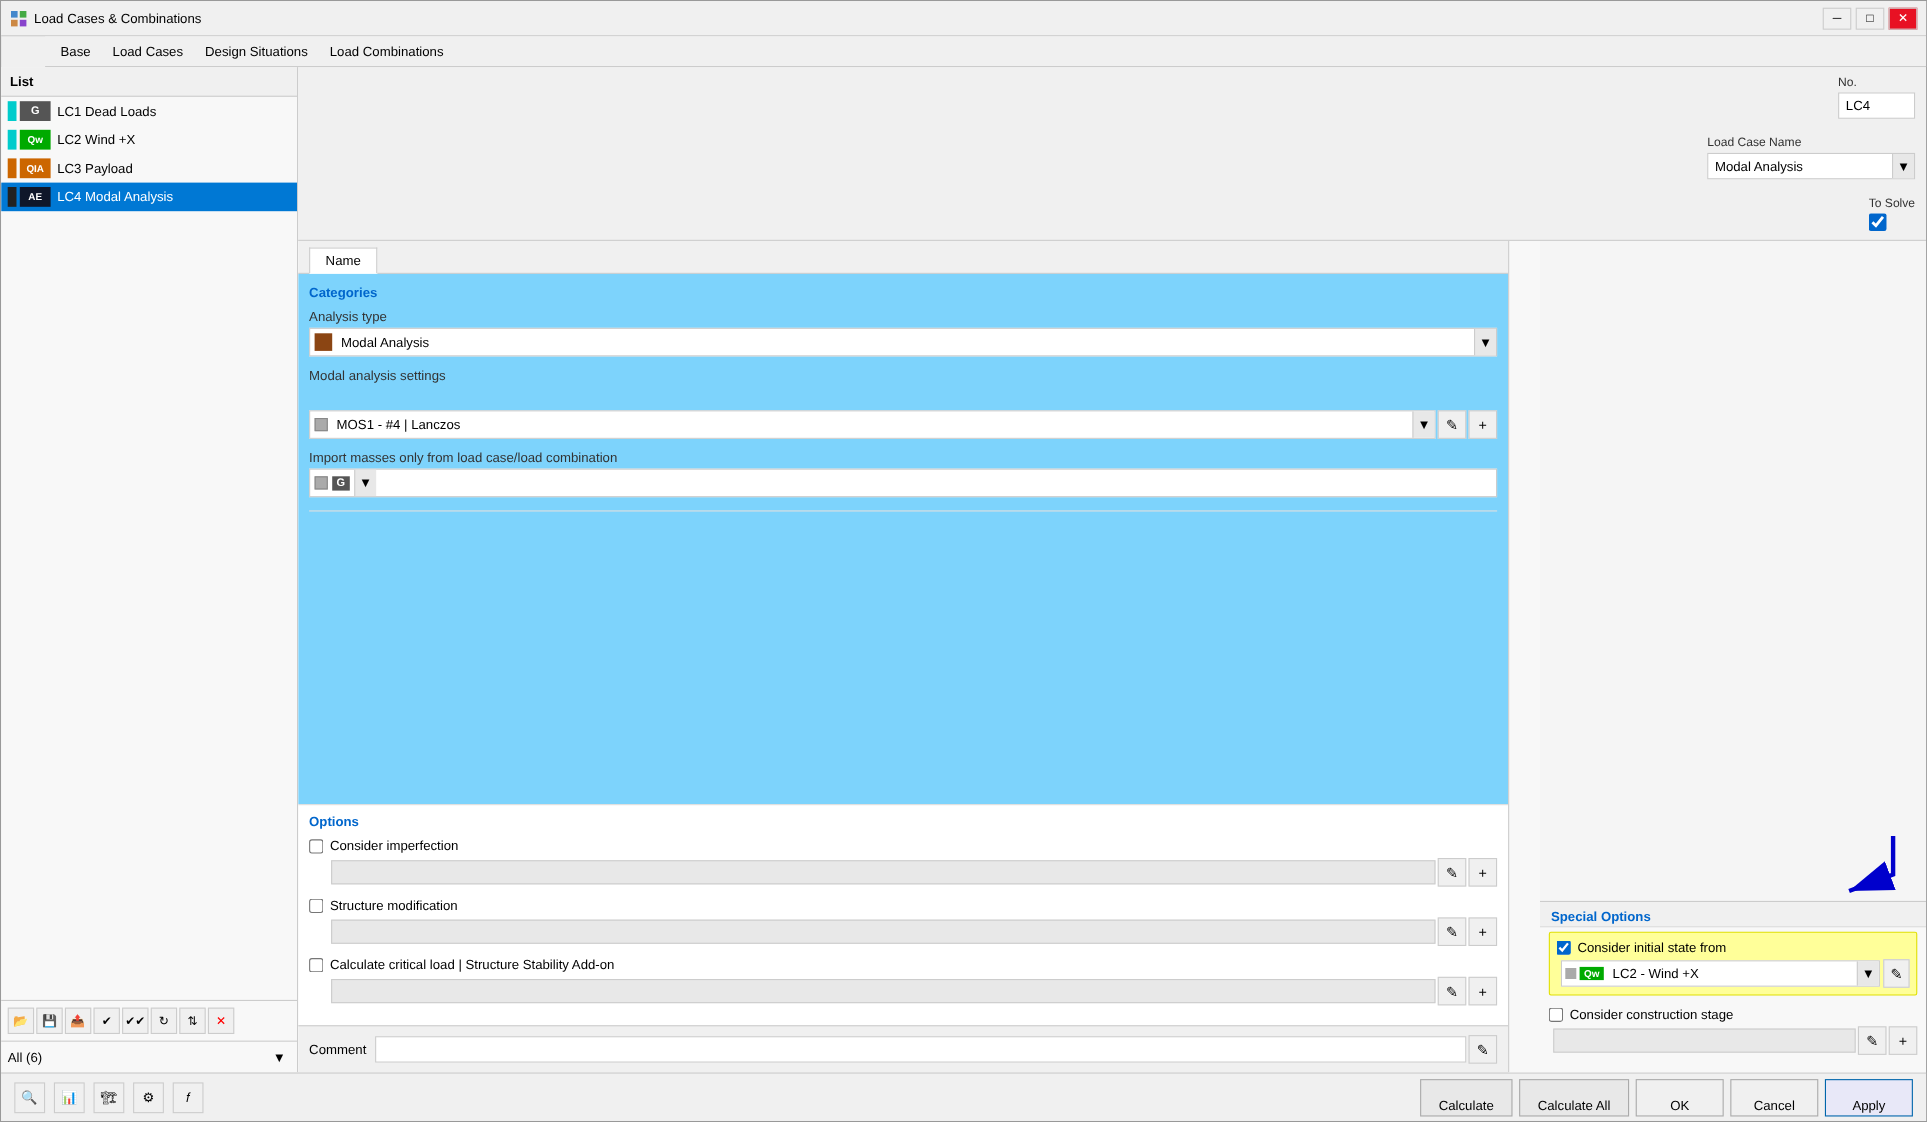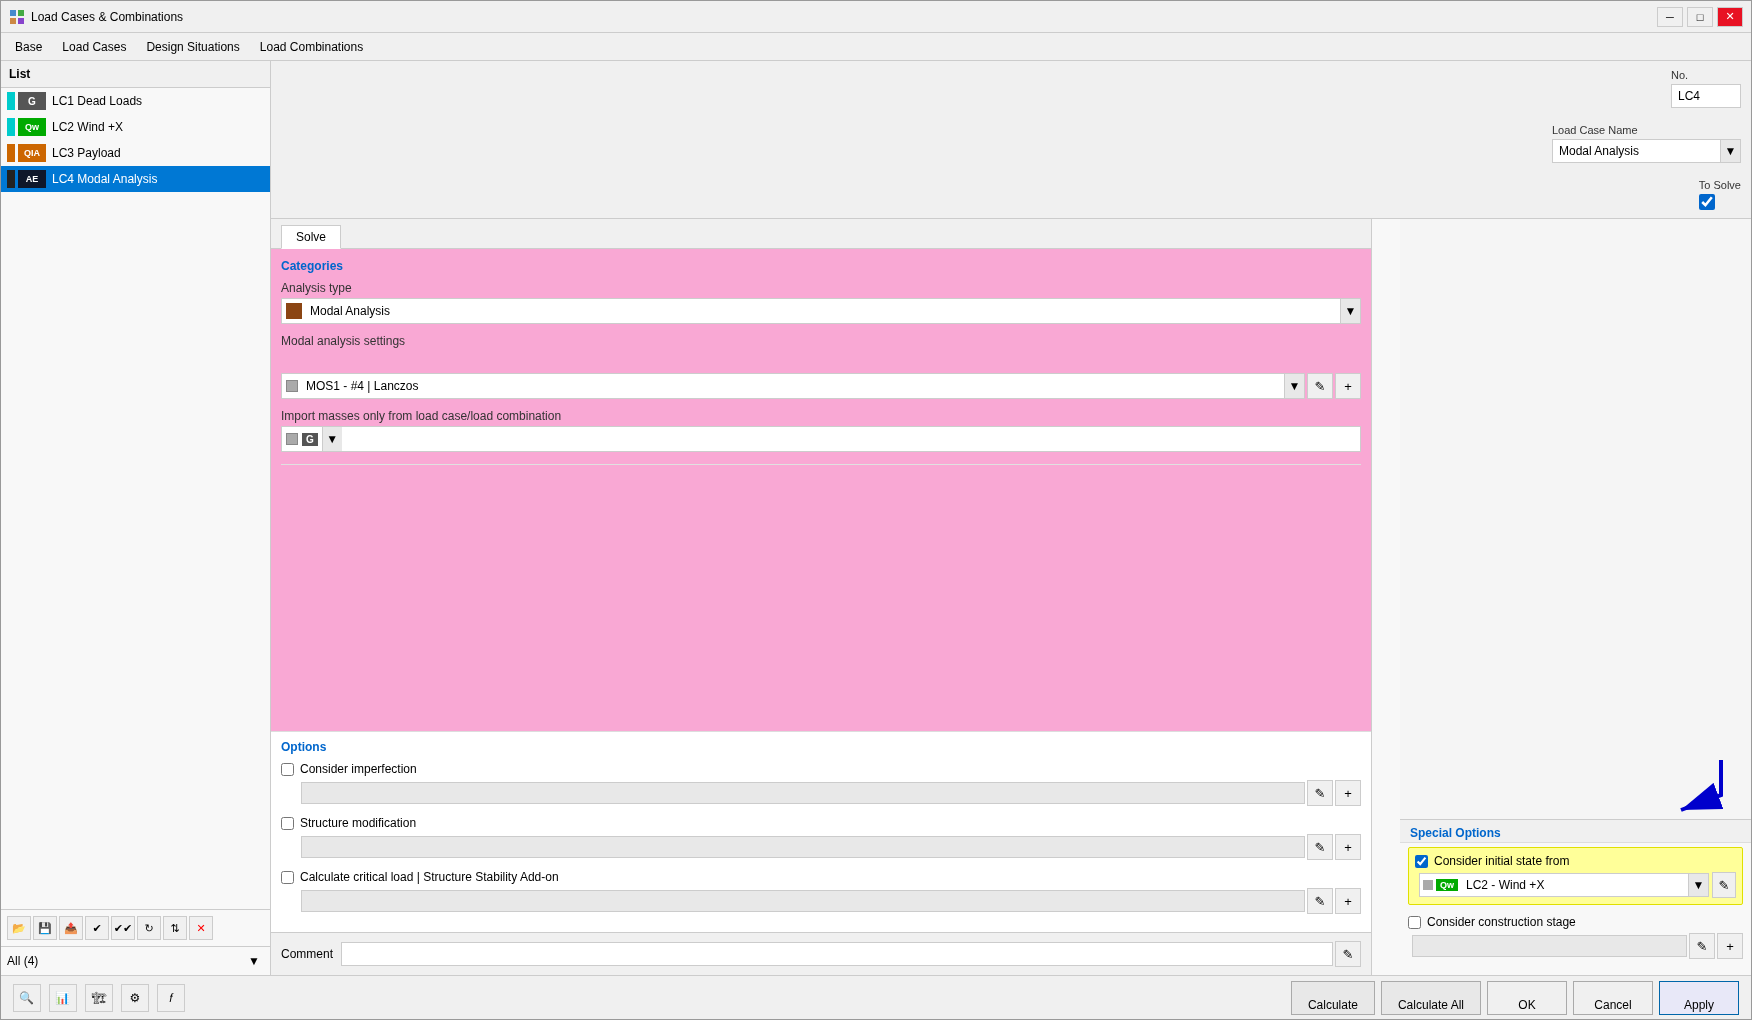--- a/index.html
+++ b/index.html
@@ -31,20 +31,21 @@
     }
     .title-bar-btn.close { background: #e81123; color: white; }
     
     .menu-bar {
       background: #f0f0f0;
       height: 28px;
       display: flex; align-items: center;
       padding: 0 4px;
       border-bottom: 1px solid #ccc;
       flex-shrink: 0;
+      margin-left: 40px;
     }
     .menu-item {
       padding: 4px 10px;
       cursor: pointer;
       font-size: 12px;
       border-radius: 2px;
     }
     
     .main-content {
       display: flex;
@@ -202,21 +203,21 @@
       margin-right: 2px;
       font-size: 12px;
     }
     .tab.active { background: white; border-bottom: 1px solid white; margin-bottom: -1px; }
     
     
     .content-area {
       flex: 1;
       padding: 10px;
       overflow-y: auto;
-      background: #f9a8d4;
+      background: #7dd3fc;
     }
     
     .section-title {
       color: #0066cc;
       font-weight: 600;
       font-size: 12px;
       margin-bottom: 8px;
     }
     
     .form-row {
@@ -451,21 +452,21 @@
         <button class="list-toolbar-btn" title="Save">💾</button>
         <button class="list-toolbar-btn" title="Export">📤</button>
         <button class="list-toolbar-btn" title="Check">✔</button>
         <button class="list-toolbar-btn" title="Check All">✔✔</button>
         <button class="list-toolbar-btn" title="Refresh">↻</button>
         <button class="list-toolbar-btn" title="Sort">⇅</button>
         <button class="list-toolbar-btn" title="Delete" style="color:red;">✕</button>
       </div>
 
       <div class="list-footer">
-        <span class="list-footer-label">All (4)</span>
+        <span class="list-footer-label">All (6)</span>
         <div class="list-footer-btn">▼</div>
       </div>
     </div>
 
     <div style="flex:1; display:flex; flex-direction:column; overflow:hidden;">
 
       <div class="case-header">
         <div class="case-header-field">
           <span class="field-label">No.</span>
           <input class="field-input field-no" type="text" value="LC4" style="">
@@ -483,21 +484,21 @@
             <input type="checkbox" checked="" style="width: 16px; height: 16px; accent-color: rgb(0, 102, 204);">
           </div>
         </div>
       </div>
 
       <div style="flex:1; display:flex; overflow:hidden;">
 
         <div class="center-panel">
 
           <div class="tabs-bar">
-            <div class="tab active">Solve</div>
+            <div class="tab active">Name</div>
           </div>
 
           <div class="content-area">
 
             <div class="section-title">Categories</div>
 
             <div class="form-row">
               <div class="form-label">Analysis type</div>
               <div class="select-field">
                 <div class="select-color-indicator" style="background:#8B4513;"></div>

